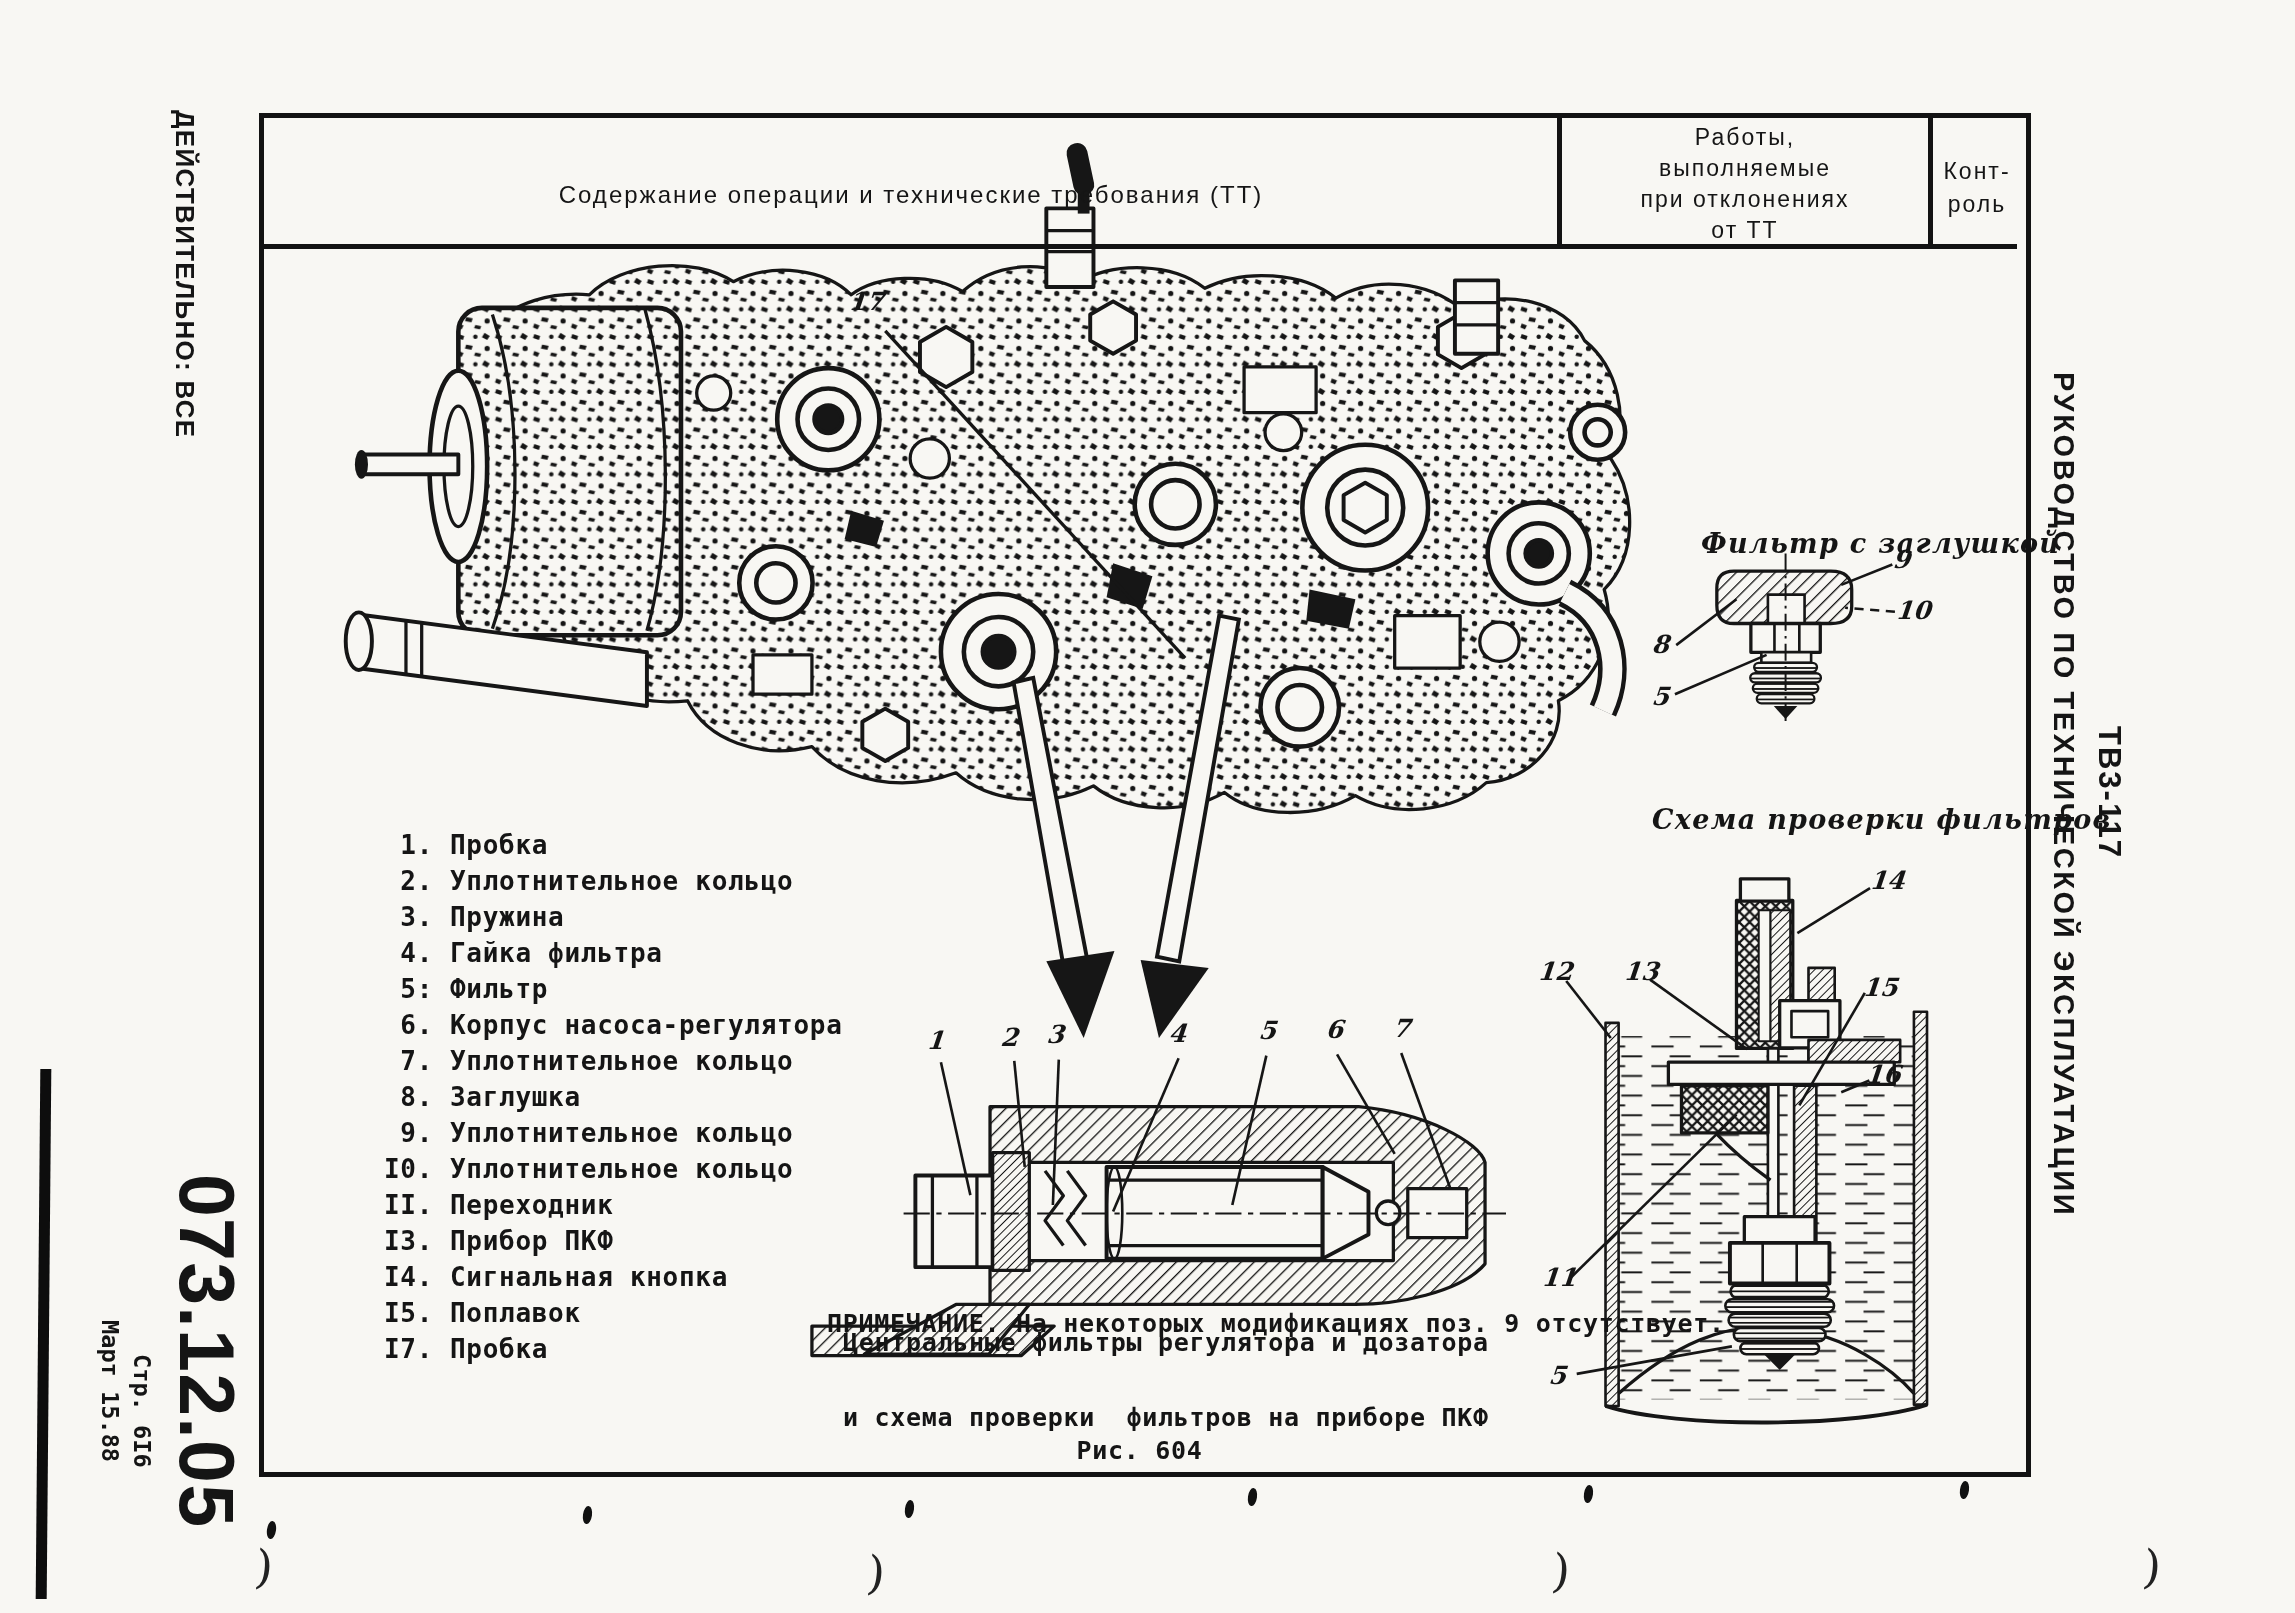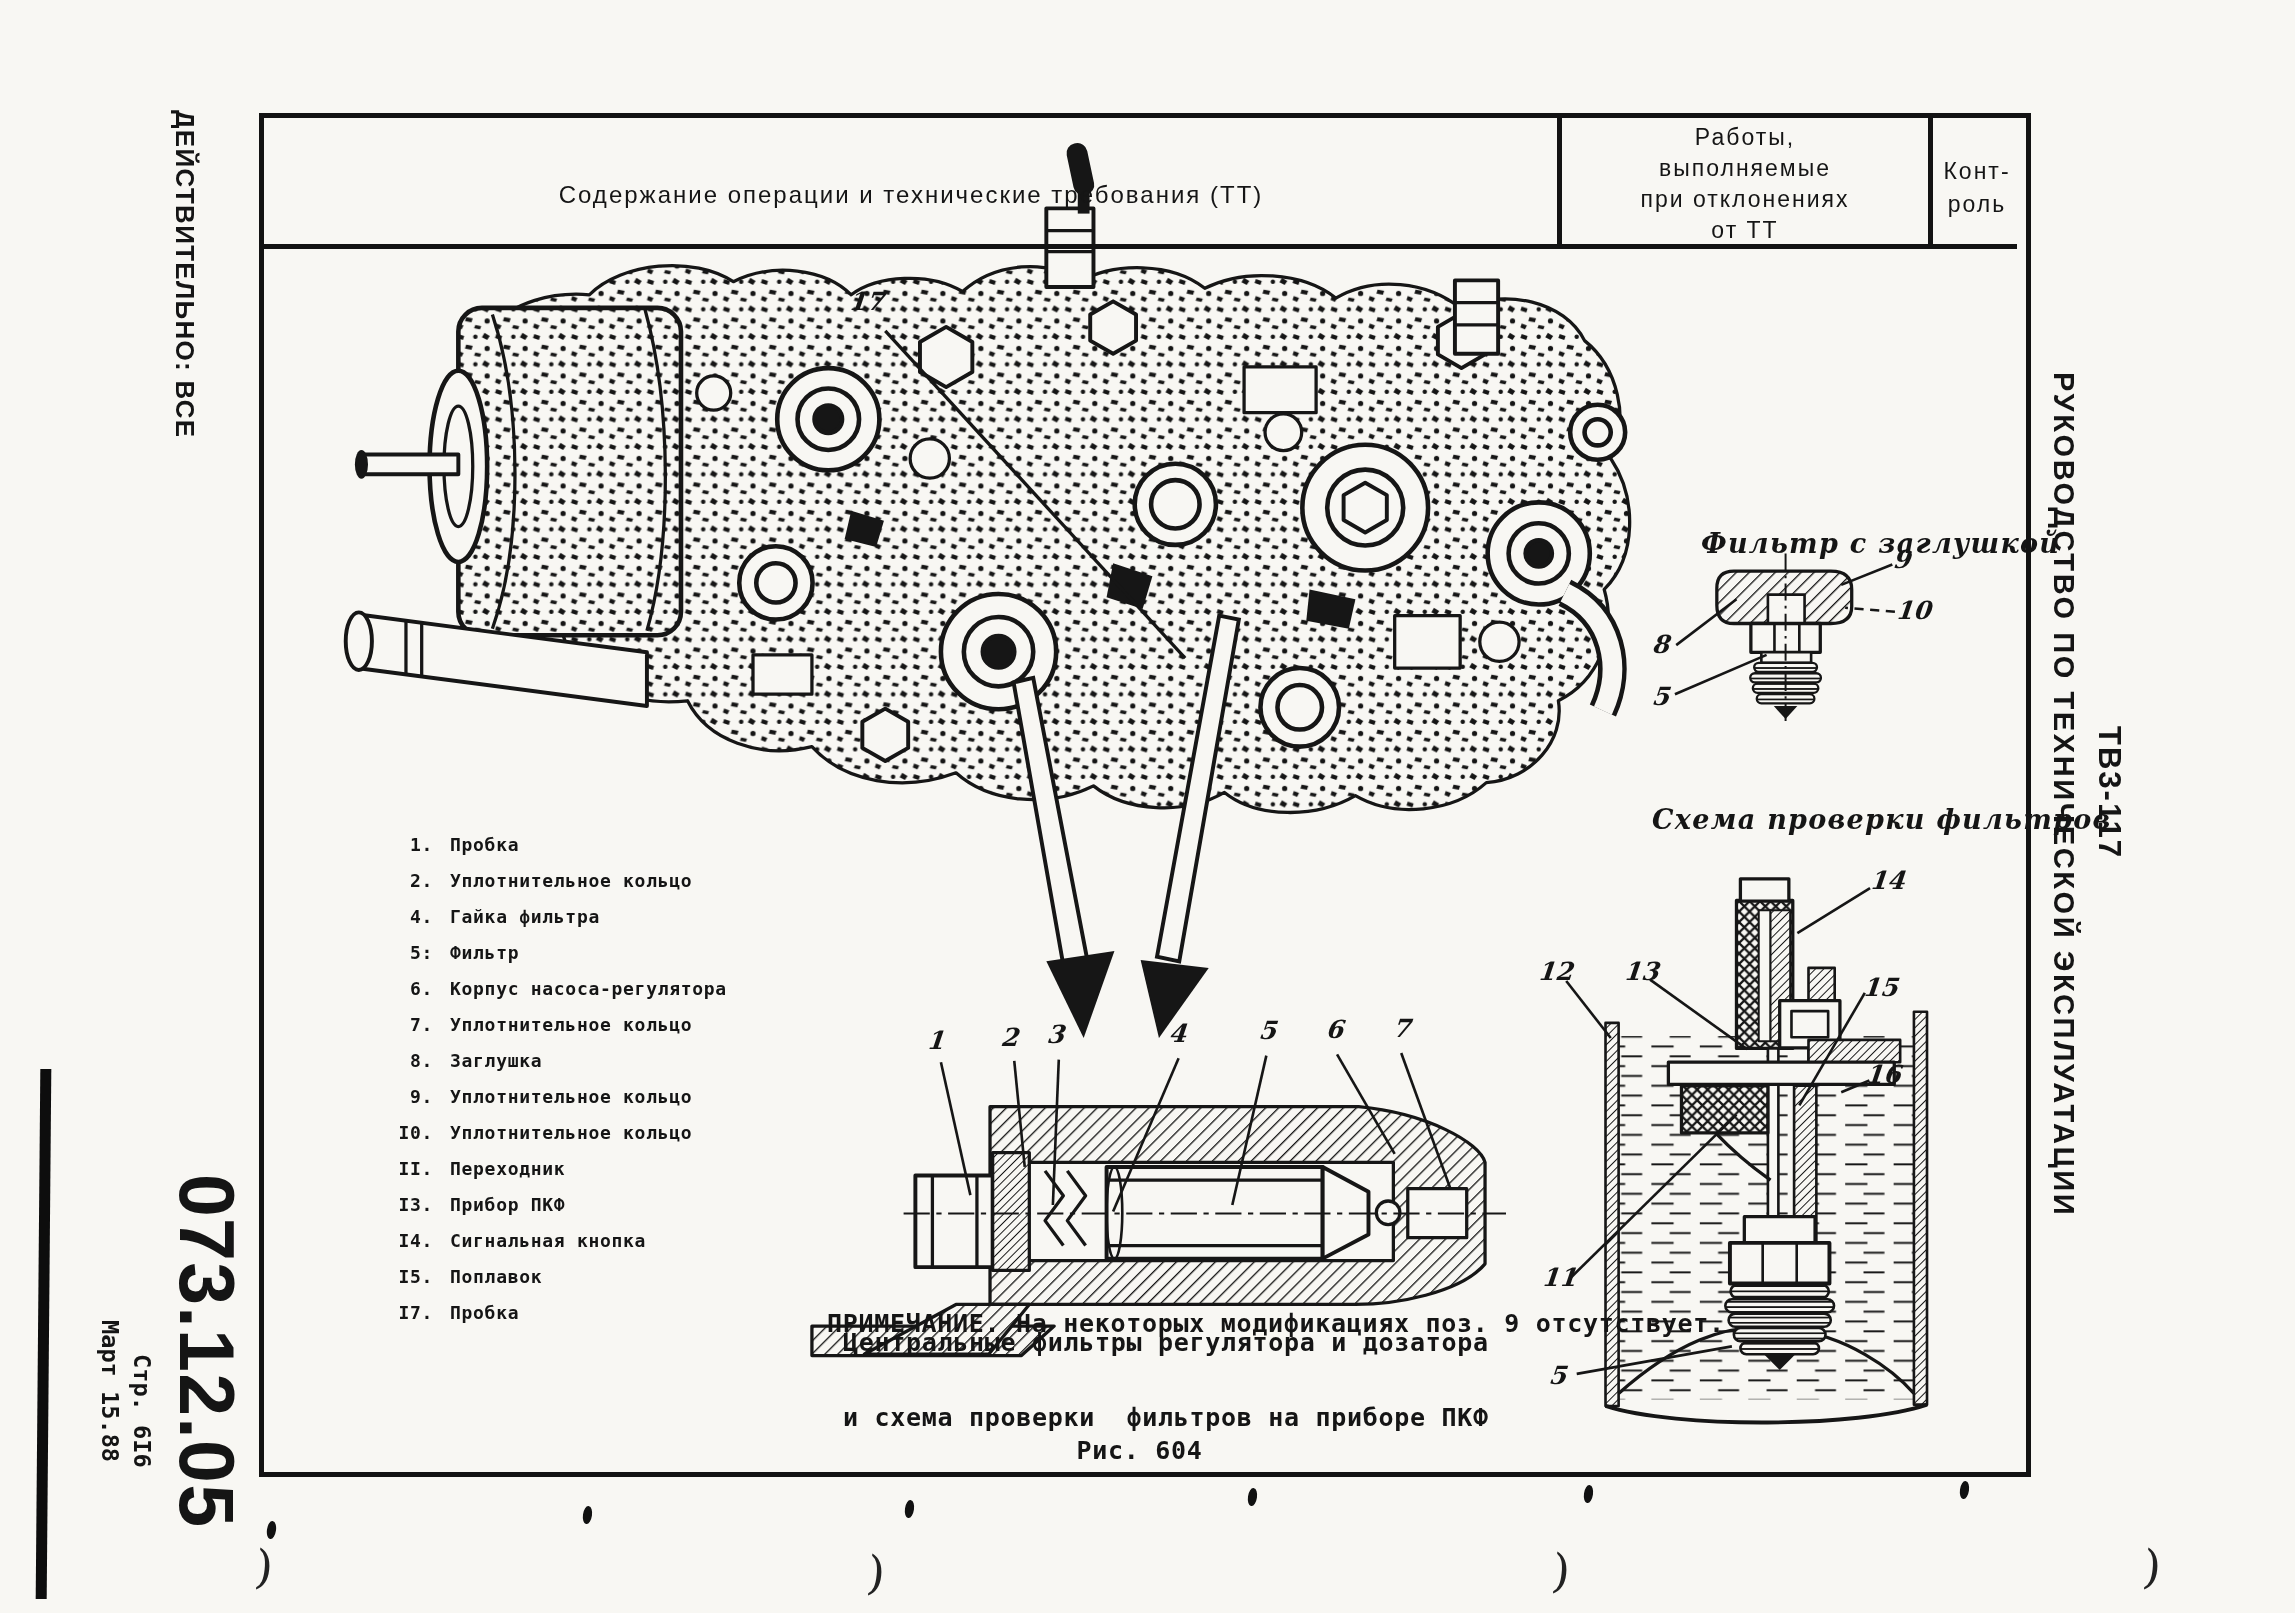--- a/index.html
+++ b/index.html
@@ -11,21 +11,21 @@
   .mono{font-family:"DejaVu Sans Mono","Liberation Mono",monospace;}
   .ital{font-family:"DejaVu Serif","Liberation Serif",serif;font-style:italic;}
   
   .frame{left:259px;top:113px;width:1762px;height:1354px;border:5.2px solid #131313;}
   .hline{background:#131313;height:4.6px;}
   .vline{background:#131313;width:4.6px;}
   
   .hdr{font-size:24px;letter-spacing:2px;text-align:center;line-height:33px;}
   
   #parts{left:373px;top:827px;}
-  .prow{height:36px;line-height:36px;font-size:18px;font-weight:700;letter-spacing:0.7px;white-space:nowrap;}
+  .prow{height:36px;line-height:36px;font-size:26px;font-weight:700;letter-spacing:0.7px;white-space:nowrap;}
   .pnum{display:inline-block;width:60px;text-align:right;}
   .plab{display:inline-block;margin-left:17px;}
   .capt{font-size:25px;font-weight:700;letter-spacing:0.7px;white-space:pre;}
   .dtitle{font-size:27px;font-weight:600;letter-spacing:1.3px;white-space:nowrap;}
   .co{font-size:25px;font-weight:700;transform:skewX(-8deg);}
   .dot{width:8.5px;height:17.7px;background:#111;border-radius:50%;}
   .brk{font-family:"DejaVu Serif",serif;font-size:46px;color:#222;transform:rotate(6deg);}
 </style>
 </head>
 <body>
@@ -275,20 +275,21 @@
     <div>от ТТ</div>
   </div>
   <div class="abs hdr sans" style="left:1933px;top:155px;width:88px;font-size:23px;line-height:33px;">
     <div>Конт-</div>
     <div>роль</div>
   </div>
 
   <div id="parts" class="abs">
       <div class="prow"><span class="pnum">1.</span><span class="plab">Пробка</span></div>
       <div class="prow"><span class="pnum">2.</span><span class="plab">Уплотнительное кольцо</span></div>
+      <div class="prow"><span class="pnum">3.</span><span class="plab">Пружина</span></div>
       <div class="prow"><span class="pnum">4.</span><span class="plab">Гайка фильтра</span></div>
       <div class="prow"><span class="pnum">5:</span><span class="plab">Фильтр</span></div>
       <div class="prow"><span class="pnum">6.</span><span class="plab">Корпус насоса-регулятора</span></div>
       <div class="prow"><span class="pnum">7.</span><span class="plab">Уплотнительное кольцо</span></div>
       <div class="prow"><span class="pnum">8.</span><span class="plab">Заглушка</span></div>
       <div class="prow"><span class="pnum">9.</span><span class="plab">Уплотнительное кольцо</span></div>
       <div class="prow"><span class="pnum">I0.</span><span class="plab">Уплотнительное кольцо</span></div>
       <div class="prow"><span class="pnum">II.</span><span class="plab">Переходник</span></div>
       <div class="prow"><span class="pnum">I3.</span><span class="plab">Прибор ПКФ</span></div>
       <div class="prow"><span class="pnum">I4.</span><span class="plab">Сигнальная кнопка</span></div>

